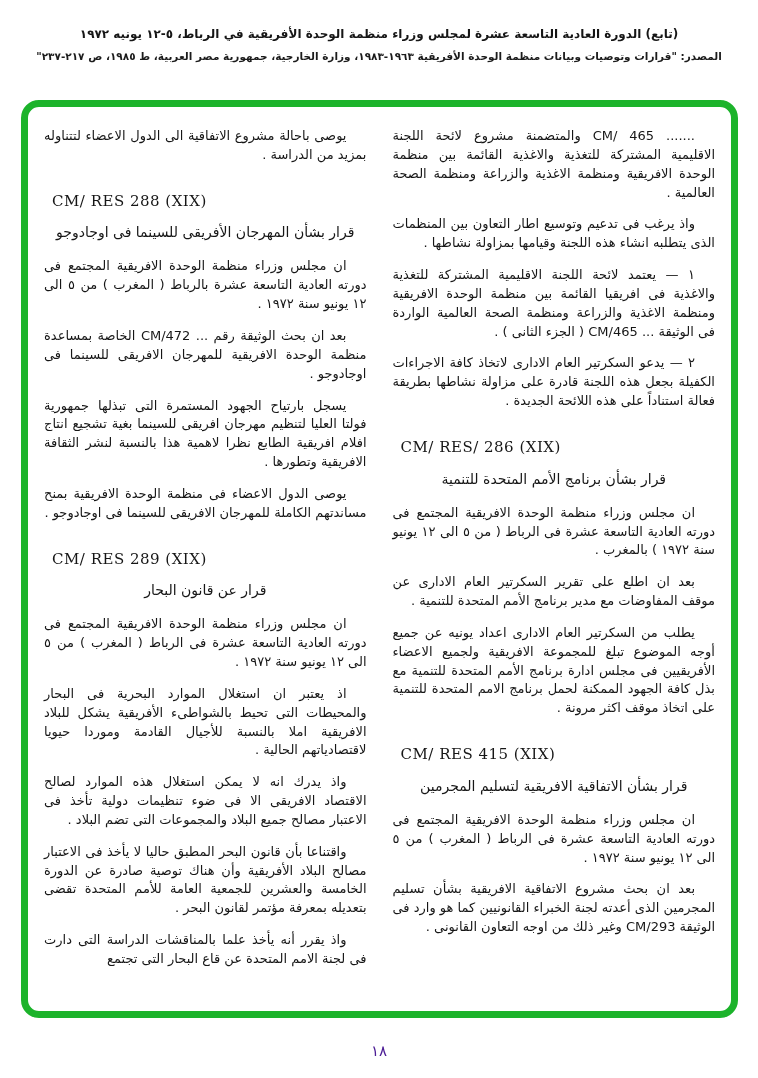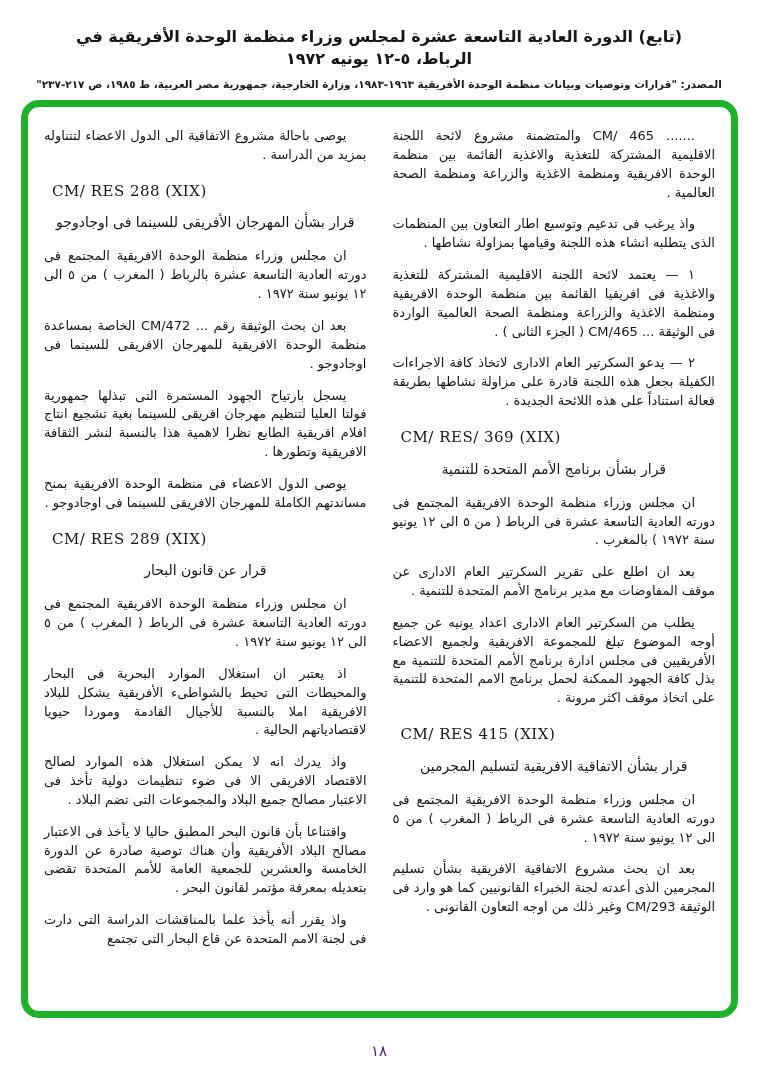--- a/index.html
+++ b/index.html
@@ -18,21 +18,21 @@
   .page-header {
     position: absolute;
     top: 26px;
     left: 0;
     right: 0;
     text-align: center;
     direction: rtl;
   }
   .header-line1 {
     font-weight: bold;
-    font-size: 16px;
+    font-size: 12px;
     line-height: 1.4;
     padding: 0 48px;
   }
   .header-line2 {
     font-weight: bold;
     font-size: 10.5px;
     margin-top: 7px;
     padding: 0 30px;
     color: #1b1b1b;
   }
@@ -68,21 +68,21 @@
     text-indent: 20px;
     direction: rtl;
     unicode-bidi: embed;
   }
   .block-code {
     direction: ltr;
     text-align: left;
     font-family: "DejaVu Serif", serif;
     font-size: 15px;
     letter-spacing: 0.5px;
-    margin: 16px 0 4px 0;
+    margin: 26px 0 4px 0;
     padding-left: 8px;
     text-indent: 0;
   }
   .block-title {
     font-weight: normal;
     text-align: center;
     font-size: 14px;
     margin: 10px 0 14px 0;
     text-indent: 0;
     line-height: 1.5;
@@ -106,21 +106,21 @@
   <div class="header-line2">المصدر: "قرارات وتوصيات وبيانات منظمة الوحدة الأفريقية ١٩٦٣-١٩٨٣، وزارة الخارجية، جمهورية مصر العربية، ط ١٩٨٥، ص ٢١٧-٢٣٧"</div>
 </div>
 
 <div class="content-frame">
   <div class="columns">
     <div class="column">
         <div class="block-p">....... CM/ 465 والمتضمنة مشروع لائحة اللجنة الاقليمية المشتركة للتغذية والاغذية القائمة بين منظمة الوحدة الافريقية ومنظمة الاغذية والزراعة ومنظمة الصحة العالمية .</div>
         <div class="block-p">واذ يرغب فى تدعيم وتوسيع اطار التعاون بين المنظمات الذى يتطلبه انشاء هذه اللجنة وقيامها بمزاولة نشاطها .</div>
         <div class="block-p">١ — يعتمد لائحة اللجنة الاقليمية المشتركة للتغذية والاغذية فى افريقيا القائمة بين منظمة الوحدة الافريقية ومنظمة الاغذية والزراعة ومنظمة الصحة العالمية الواردة فى الوثيقة ... CM/465 ( الجزء الثانى ) .</div>
         <div class="block-p">٢ — يدعو السكرتير العام الادارى لاتخاذ كافة الاجراءات الكفيلة بجعل هذه اللجنة قادرة على مزاولة نشاطها بطريقة فعالة استناداً على هذه اللائحة الجديدة .</div>
-        <div class="block-code">CM/ RES/ 369 (XIX)</div>
+        <div class="block-code">CM/ RES/ 286 (XIX)</div>
         <div class="block-title">قرار بشأن برنامج الأمم المتحدة للتنمية</div>
         <div class="block-p">ان مجلس وزراء منظمة الوحدة الافريقية المجتمع فى دورته العادية التاسعة عشرة فى الرباط ( من ٥ الى ١٢ يونيو سنة ١٩٧٢ ) بالمغرب .</div>
         <div class="block-p">بعد ان اطلع على تقرير السكرتير العام الادارى عن موقف المفاوضات مع مدير برنامج الأمم المتحدة للتنمية .</div>
         <div class="block-p">يطلب من السكرتير العام الادارى اعداد يونيه عن جميع أوجه الموضوع تبلغ للمجموعة الافريقية ولجميع الاعضاء الأفريقيين فى مجلس ادارة برنامج الأمم المتحدة للتنمية مع بذل كافة الجهود الممكنة لحمل برنامج الامم المتحدة للتنمية على اتخاذ موقف اكثر مرونة .</div>
         <div class="block-code">CM/ RES 415 (XIX)</div>
         <div class="block-title">قرار بشأن الاتفاقية الافريقية لتسليم المجرمين</div>
         <div class="block-p">ان مجلس وزراء منظمة الوحدة الافريقية المجتمع فى دورته العادية التاسعة عشرة فى الرباط ( المغرب ) من ٥ الى ١٢ يونيو سنة ١٩٧٢ .</div>
         <div class="block-p">بعد ان بحث مشروع الاتفاقية الافريقية بشأن تسليم المجرمين الذى أعدته لجنة الخبراء القانونيين كما هو وارد فى الوثيقة CM/293 وغير ذلك من اوجه التعاون القانونى .</div>
       </div>
     <div class="column">

